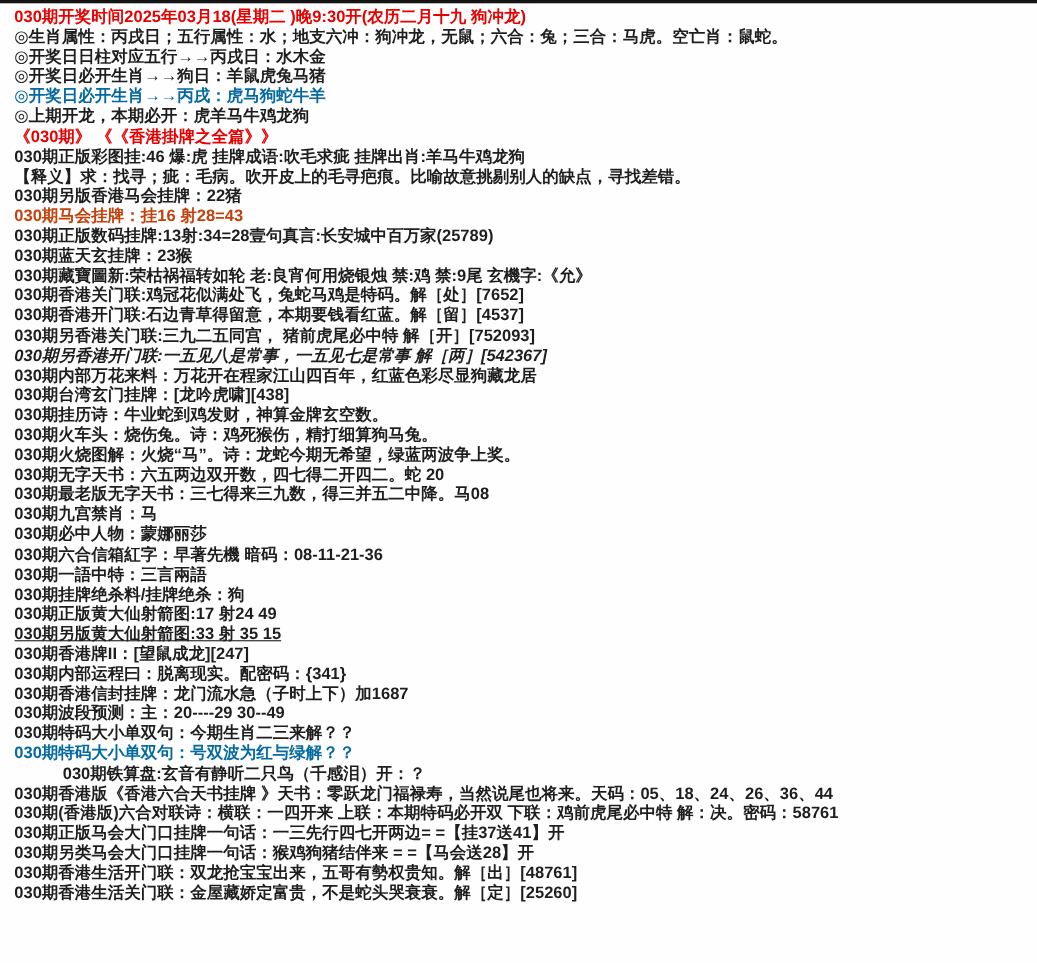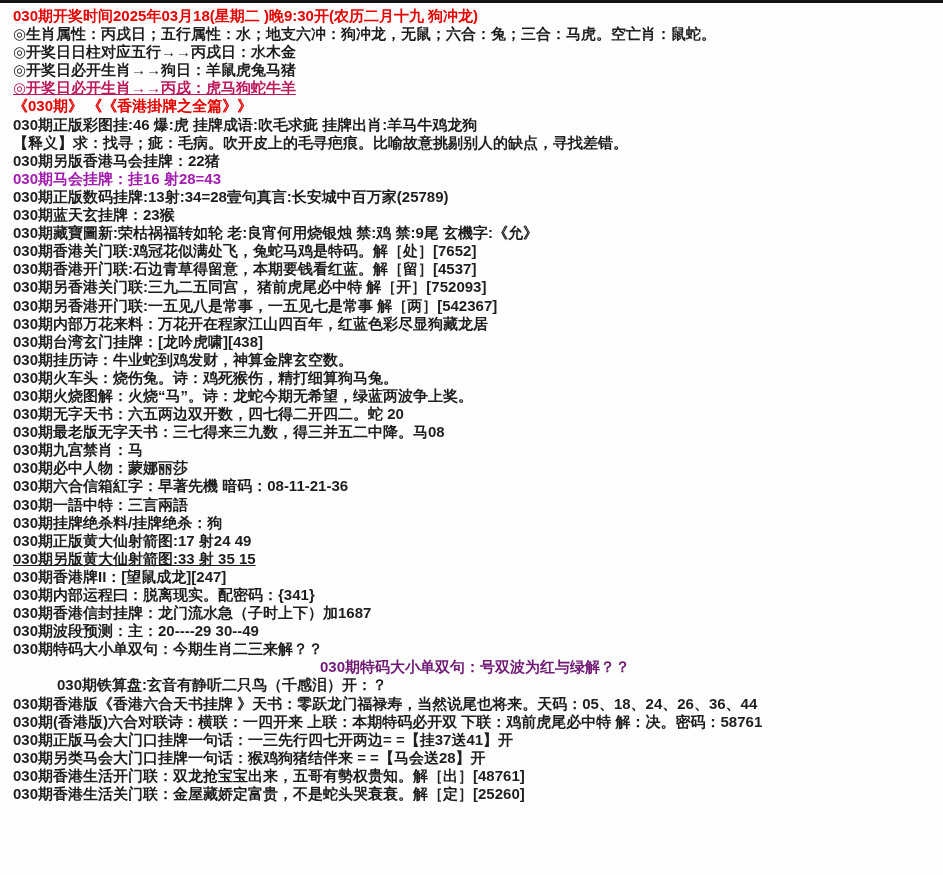--- a/index.html
+++ b/index.html
@@ -34,53 +34,54 @@
 </style>
 </head>
 <body>
 
 <div id="page" style="background: rgb(254, 254, 254); border-top-color: rgb(20, 20, 20);">
   <div id="content">
       <div class="line red" style="color: rgb(230, 0, 0);">030期开奖时间2025年03月18(星期二 )晚9:30开(农历二月十九 狗冲龙)</div>
       <div class="line" style="color: rgb(30, 30, 30);">◎生肖属性：丙戌日；五行属性：水；地支六冲：狗冲龙，无鼠；六合：兔；三合：马虎。空亡肖：鼠蛇。</div>
       <div class="line" style="color: rgb(30, 30, 30);">◎开奖日日柱对应五行→→丙戌日：水木金</div>
       <div class="line" style="color: rgb(30, 30, 30);">◎开奖日必开生肖→→狗日：羊鼠虎兔马猪</div>
-      <div class="line" style="color: #be185d; text-decoration: underline;">◎开奖日必开生肖→→丙戌：虎马狗蛇牛羊</div>
+      <div class="line" style="color: #0369a1;">◎开奖日必开生肖→→丙戌：虎马狗蛇牛羊</div>
+      <div class="line" style="color: rgb(30, 30, 30);">◎上期开龙，本期必开：虎羊马牛鸡龙狗</div>
       <div class="line red" style="color: rgb(230, 0, 0);">《030期》 《《香港掛牌之全篇》》</div>
       <div class="line" style="color: rgb(30, 30, 30);">030期正版彩图挂:46 爆:虎 挂牌成语:吹毛求疵 挂牌出肖:羊马牛鸡龙狗</div>
       <div class="line" style="color: rgb(30, 30, 30);">【释义】求：找寻；疵：毛病。吹开皮上的毛寻疤痕。比喻故意挑剔别人的缺点，寻找差错。</div>
       <div class="line" style="color: rgb(30, 30, 30);">030期另版香港马会挂牌：22猪</div>
-      <div class="line" style="color: #a21caf;">030期马会挂牌：挂16 射28=43</div>
+      <div class="line" style="color: #c2410c;">030期马会挂牌：挂16 射28=43</div>
       <div class="line" style="color: rgb(30, 30, 30);">030期正版数码挂牌:13射:34=28壹句真言:长安城中百万家(25789)</div>
       <div class="line" style="color: rgb(30, 30, 30);">030期蓝天玄挂牌：23猴</div>
       <div class="line" style="color: rgb(30, 30, 30);">030期藏寶圖新:荣枯祸福转如轮 老:良宵何用烧银烛 禁:鸡 禁:9尾 玄機字:《允》</div>
       <div class="line" style="color: rgb(30, 30, 30);">030期香港关门联:鸡冠花似满处飞，兔蛇马鸡是特码。解［处］[7652]</div>
       <div class="line" style="color: rgb(30, 30, 30);">030期香港开门联:石边青草得留意，本期要钱看红蓝。解［留］[4537]</div>
       <div class="line" style="color: rgb(30, 30, 30);">030期另香港关门联:三九二五同宫， 猪前虎尾必中特 解［开］[752093]</div>
-      <div class="line" style="color: rgb(30, 30, 30);">030期另香港开门联:一五见八是常事，一五见七是常事 解［两］[542367]</div>
+      <div class="line" style="color: rgb(30, 30, 30); font-style: italic;">030期另香港开门联:一五见八是常事，一五见七是常事 解［两］[542367]</div>
       <div class="line" style="color: rgb(30, 30, 30);">030期内部万花来料：万花开在程家江山四百年，红蓝色彩尽显狗藏龙居</div>
       <div class="line" style="color: rgb(30, 30, 30);">030期台湾玄门挂牌：[龙吟虎啸][438]</div>
       <div class="line" style="color: rgb(30, 30, 30);">030期挂历诗：牛业蛇到鸡发财，神算金牌玄空数。</div>
       <div class="line" style="color: rgb(30, 30, 30);">030期火车头：烧伤兔。诗：鸡死猴伤，精打细算狗马兔。</div>
       <div class="line" style="color: rgb(30, 30, 30);">030期火烧图解：火烧“马”。诗：龙蛇今期无希望，绿蓝两波争上奖。</div>
       <div class="line" style="color: rgb(30, 30, 30);">030期无字天书：六五两边双开数，四七得二开四二。蛇 20</div>
       <div class="line" style="color: rgb(30, 30, 30);">030期最老版无字天书：三七得来三九数，得三并五二中降。马08</div>
       <div class="line" style="color: rgb(30, 30, 30);">030期九宫禁肖：马</div>
       <div class="line" style="color: rgb(30, 30, 30);">030期必中人物：蒙娜丽莎</div>
       <div class="line" style="color: rgb(30, 30, 30);">030期六合信箱紅字：早著先機 暗码：08-11-21-36</div>
       <div class="line" style="color: rgb(30, 30, 30);">030期一語中特：三言兩語</div>
       <div class="line" style="color: rgb(30, 30, 30);">030期挂牌绝杀料/挂牌绝杀：狗</div>
       <div class="line" style="color: rgb(30, 30, 30);">030期正版黄大仙射箭图:17 射24 49</div>
       <div class="line" style="color: rgb(30, 30, 30); text-decoration: underline;">030期另版黄大仙射箭图:33 射 35 15</div>
       <div class="line" style="color: rgb(30, 30, 30);">030期香港牌II：[望鼠成龙][247]</div>
       <div class="line" style="color: rgb(30, 30, 30);">030期内部运程曰：脱离现实。配密码：{341}</div>
       <div class="line" style="color: rgb(30, 30, 30);">030期香港信封挂牌：龙门流水急（子时上下）加1687</div>
       <div class="line" style="color: rgb(30, 30, 30);">030期波段预测：主：20----29 30--49</div>
       <div class="line" style="color: rgb(30, 30, 30);">030期特码大小单双句：今期生肖二三来解？？</div>
-      <div class="line" style="color: #701a75; text-align: center;">030期特码大小单双句：号双波为红与绿解？？</div>
+      <div class="line" style="color: #0369a1;">030期特码大小单双句：号双波为红与绿解？？</div>
       <div class="line" style="color: rgb(30, 30, 30); margin-left: 44px;">030期铁算盘:玄音有静听二只鸟（千感泪）开：？</div>
       <div class="line" style="color: rgb(30, 30, 30);">030期香港版《香港六合天书挂牌 》天书：零跃龙门福禄寿，当然说尾也将来。天码：05、18、24、26、36、44</div>
       <div class="line" style="color: rgb(30, 30, 30);">030期(香港版)六合对联诗：横联：一四开来 上联：本期特码必开双 下联：鸡前虎尾必中特 解：决。密码：58761</div>
       <div class="line" style="color: rgb(30, 30, 30);">030期正版马会大门口挂牌一句话：一三先行四七开两边= =【挂37送41】开</div>
       <div class="line" style="color: rgb(30, 30, 30);">030期另类马会大门口挂牌一句话：猴鸡狗猪结伴来 = =【马会送28】开</div>
       <div class="line" style="color: rgb(30, 30, 30);">030期香港生活开门联：双龙抢宝宝出来，五哥有勢权贵知。解［出］[48761]</div>
       <div class="line" style="color: rgb(30, 30, 30);">030期香港生活关门联：金屋藏娇定富贵，不是蛇头哭衰衰。解［定］[25260]</div>
     </div>
 </div>
 

